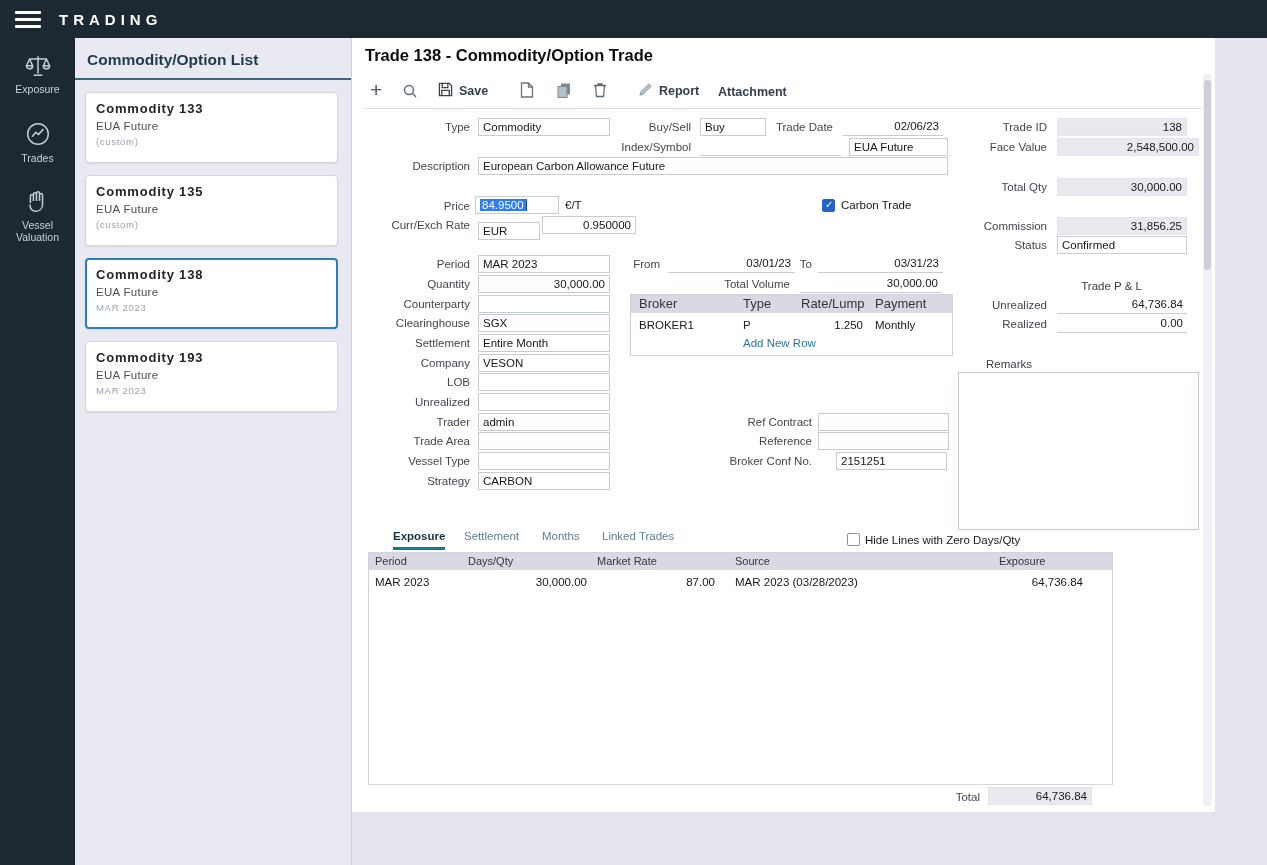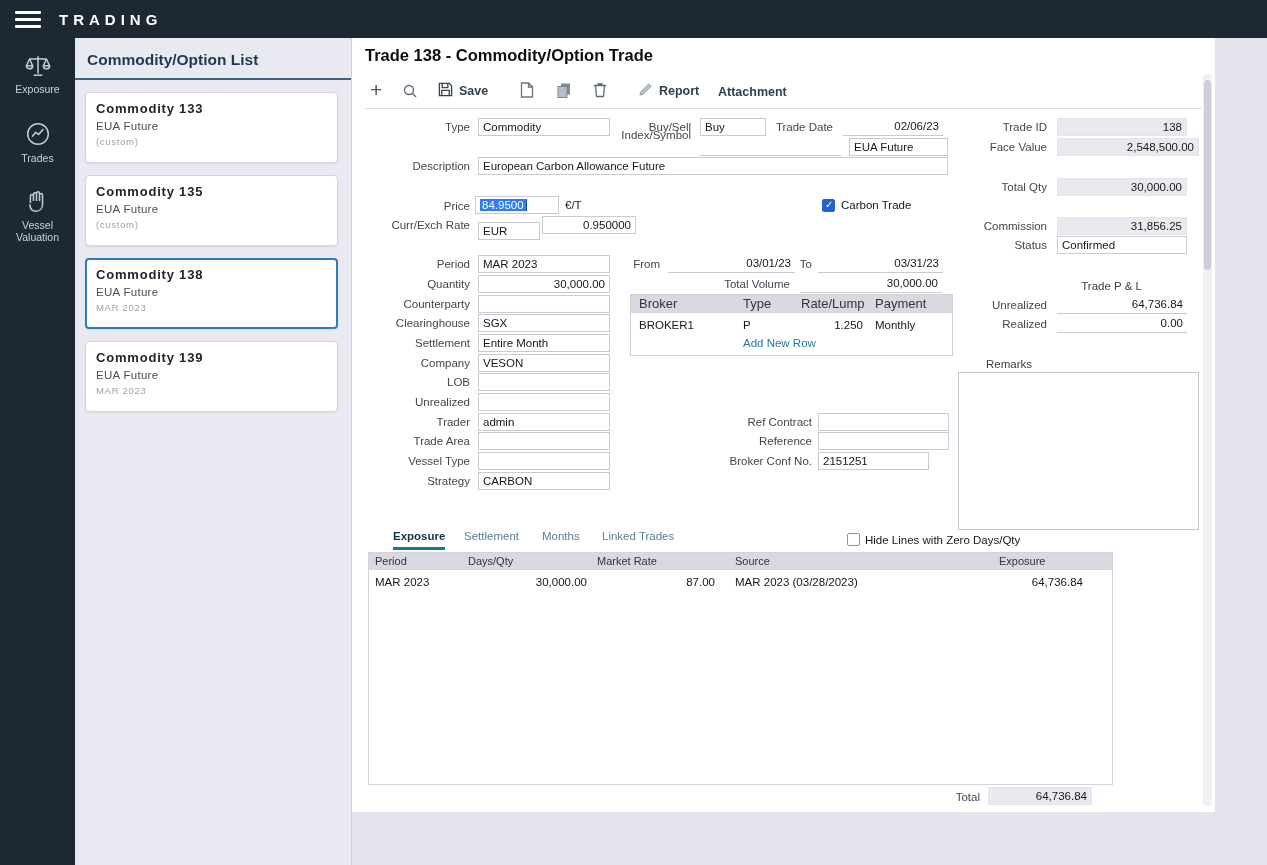--- a/index.html
+++ b/index.html
@@ -136,21 +136,21 @@
       <div class="card-title">Commodity 135</div>
       <div class="card-sub">EUA Future</div>
       <div class="card-meta">(custom)</div>
     </div>
     <div class="card selected">
       <div class="card-title">Commodity 138</div>
       <div class="card-sub">EUA Future</div>
       <div class="card-meta">MAR 2023</div>
     </div>
     <div class="card">
-      <div class="card-title">Commodity 139</div>
+      <div class="card-title">Commodity 193</div>
       <div class="card-sub">EUA Future</div>
       <div class="card-meta">MAR 2023</div>
     </div>
   </aside>
 
   <div class="mainwrap">
   <main class="mainpanel">
 
     <div class="pg-title">Trade 138 - Commodity/Option Trade</div>
 
@@ -201,21 +201,21 @@
 
     <div class="lbl" style="left:-32px;top:81px;">Type</div>
     <div class="inp" style="left:126px;top:80px;width:132px;">Commodity</div>
     <div class="lbl" style="left:189px;top:81px;">Buy/Sell</div>
     <div class="inp" style="left:348px;top:80px;width:66px;">Buy</div>
     <div class="lbl" style="left:331px;top:81px;">Trade Date</div>
     <div class="inp ul rt" style="left:491px;top:80px;width:100px;">02/06/23</div>
     <div class="lbl" style="left:545px;top:81px;">Trade ID</div>
     <div class="inp ro rt" style="left:705px;top:80px;width:130px;">138</div>
 
-    <div class="lbl" style="left:189px;top:89px;">Index/Symbol</div>
+    <div class="lbl" style="left:189px;top:101px;">Index/Symbol</div>
     <div class="inp ul" style="left:348px;top:100px;width:141px;"></div>
     <div class="inp" style="left:497px;top:100px;width:99px;">EUA Future</div>
     <div class="lbl" style="left:545px;top:101px;">Face Value</div>
     <div class="inp ro rt" style="left:705px;top:100px;width:142px;">2,548,500.00</div>
 
     <div class="lbl" style="left:-32px;top:120px;">Description</div>
     <div class="inp" style="left:126px;top:119px;width:470px;">European Carbon Allowance Future</div>
 
     <div class="lbl" style="left:545px;top:141px;">Total Qty</div>
     <div class="inp ro rt" style="left:705px;top:140px;width:130px;">30,000.00</div>
@@ -287,21 +287,21 @@
     <div class="lbl" style="left:-32px;top:415px;">Vessel Type</div>
     <div class="inp" style="left:126px;top:414px;width:132px;"></div>
     <div class="lbl" style="left:-32px;top:435px;">Strategy</div>
     <div class="inp" style="left:126px;top:434px;width:132px;">CARBON</div>
 
     <div class="lbl" style="left:310px;top:376px;">Ref Contract</div>
     <div class="inp" style="left:466px;top:375px;width:131px;"></div>
     <div class="lbl" style="left:310px;top:395px;">Reference</div>
     <div class="inp" style="left:466px;top:394px;width:131px;"></div>
     <div class="lbl" style="left:310px;top:415px;">Broker Conf No.</div>
-    <div class="inp" style="left:466px;top:414px;width:111px;">2151251</div>
+    <div class="inp" style="left:484px;top:414px;width:111px;">2151251</div>
 
     <div class="val" style="left:634px;top:318px;color:#3c3c44;">Remarks</div>
     <div class="remarksbox"></div>
 
     <div class="tab active" style="left:41px;">Exposure</div>
     <div class="tab" style="left:112px;">Settlement</div>
     <div class="tab" style="left:190px;">Months</div>
     <div class="tab" style="left:250px;">Linked Trades</div>
     <span class="cb" style="left:495px;top:495px;"></span>
     <div class="cblabel" style="left:513px;top:495px;">Hide Lines with Zero Days/Qty</div>

